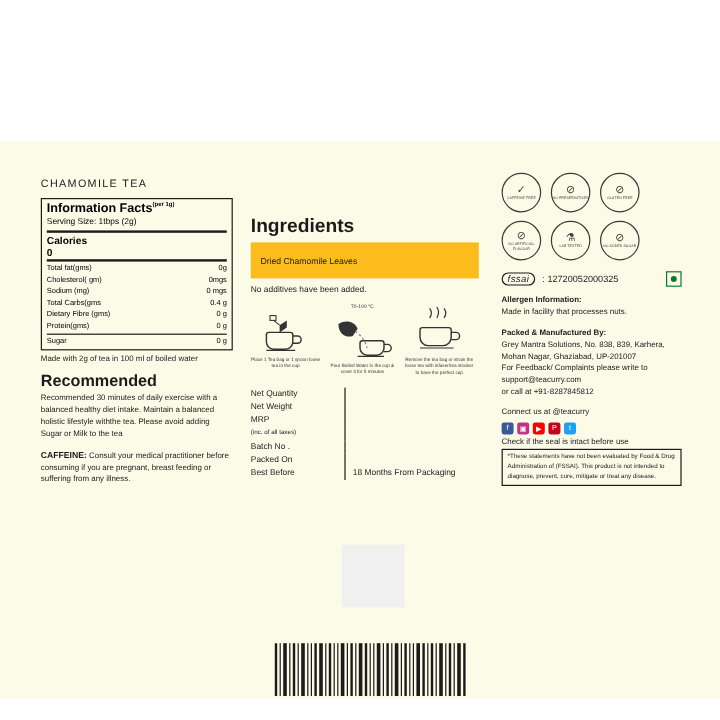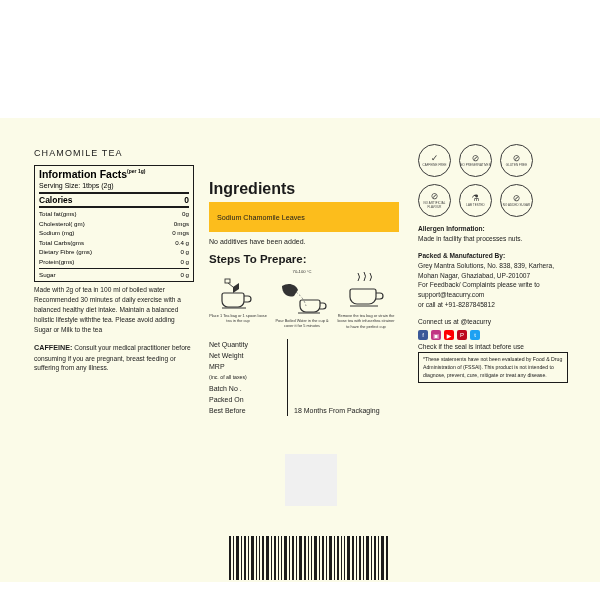--- a/index.html
+++ b/index.html
@@ -21,21 +21,21 @@
   .nft{
     border:1px solid #1b1b1b;padding:3px 4px 2px 4px;
   }
   .nft-head{
     font-size:10.5px;font-weight:bold;line-height:1.1;
   }
   .nft-head .per{font-size:5px;font-weight:bold;vertical-align:top;}
   .nft-serv{font-size:7px;line-height:1.35;margin-bottom:2px;}
   .nft-rule{border-top:2px solid #1b1b1b;margin:1px 0 1px 0;}
   .nft-rule-thin{border-top:1px solid #1b1b1b;margin:1px 0 1px 0;}
-  .cal-row{display:flex;justify-content:space-between;font-size:8.5px;font-weight:bold;}
+  .cal-row{display:flex;justify-content:space-between;font-size:8.5px;font-weight:bold;flex-direction:column;}
   .nut-row{display:flex;justify-content:space-between;font-size:6.2px;line-height:1.55;}
   .made-with{font-size:6.6px;line-height:1.35;margin-top:4px;color:#1b1b1b;}
   .rec-title{
     font-size:13.5px;font-weight:bold;margin-top:5px;margin-bottom:2px;color:#1b1b1b;
   }
   .rec-body{font-size:6.6px;line-height:1.5;color:#1b1b1b;}
   .warn{margin-top:8px;font-size:6.6px;line-height:1.5;color:#1b1b1b;}
   .warn b{font-size:7.2px;}
   
   .col-mid{position:absolute;left:209px;top:26px;width:190px;margin-top:36px;}
@@ -134,35 +134,35 @@
         <div class="nft-rule-thin"></div>
         <div class="nut-row">
           <span>Sugar</span>
           <span>0 g</span>
         </div>
       </div>
     </div>
 
     <div class="made-with">Made with 2g of tea in 100 ml of boiled water</div>
 
+    <div class="rec-title">Recommended</div>
     <div class="rec-body">Recommended 30 minutes of daily exercise with a balanced healthy diet intake. Maintain a balanced holistic lifestyle withthe tea. Please avoid adding Sugar or Milk to the tea</div>
 
     <div class="warn">
       <b>CAFFEINE:</b><span> Consult your medical practitioner before consuming if you are pregnant, breast feeding or suffering from any illness.</span>
     </div>
   </div>
 
   <div class="col-mid">
     <div class="ing-title">Ingredients</div>
     <div class="ing-band">
-      <span>Sodium Chamomile Leaves</span>
+      <span>Dried Chamomile Leaves</span>
     </div>
     <div class="no-add">No additives have been added.</div>
 
-    <div class="steps-title">Steps To Prepare:</div>
     <div class="steps">
 
       <div class="step">
         <div class="step-art">
           <svg width="48" height="40" viewBox="0 0 48 40">
             <path d="M10 22 h18 a2 2 0 0 1 2 2 v6 a6 6 0 0 1 -6 6 h-10 a6 6 0 0 1 -6 -6 v-6 a2 2 0 0 1 2 -2 z" fill="none" stroke="#333" stroke-width="1.2"></path>
             <path d="M30 25 h4 a3 3 0 0 1 0 6 h-4" fill="none" stroke="#333" stroke-width="1.2"></path>
             <path d="M19 22 v-6 l6 -4 v6 z" fill="#333"></path>
             <path d="M19 16 l-5 -4" stroke="#333" stroke-width="0.9" fill="none"></path>
             <rect x="11" y="8" width="5" height="4" fill="none" stroke="#333" stroke-width="0.9"></rect>
@@ -303,20 +303,27 @@
       <div class="badge">
         <span class="g">⚗</span>
         <span class="t">LAB TESTED</span>
       </div>
       <div class="badge">
         <span class="g">⊘</span>
         <span class="t">NO ADDED SUGAR</span>
       </div>
     </div>
 
+    <div class="fssai-row">
+      <span class="fssai-logo">fssai</span>
+      <span class="fssai-num">:  12720052000325</span>
+      <span class="veg">
+          <i></i>
+        </span>
+    </div>
 
     <div class="rgap"></div>
     <div class="rtext">
       <b>Allergen Information:</b><br>
       <span>Made in facility that processes nuts.</span>
     </div>
 
     <div class="rgap"></div>
     <div class="rtext">
       <b>Packed &amp; Manufactured By:</b><br>

